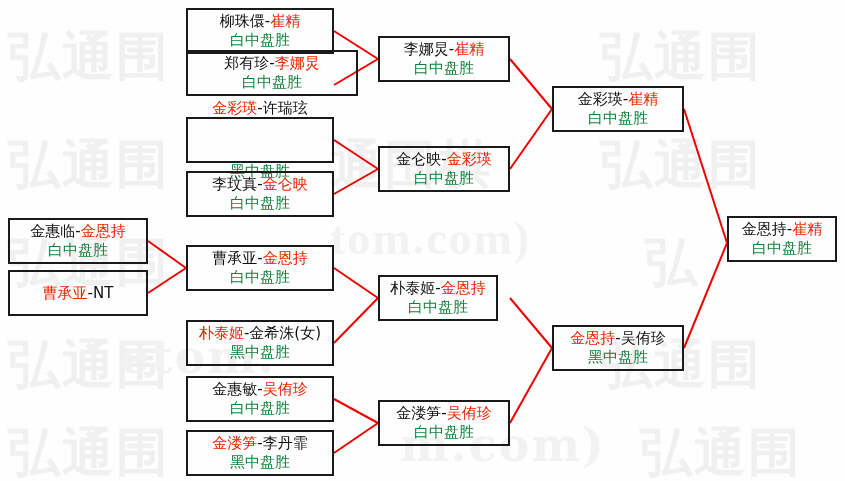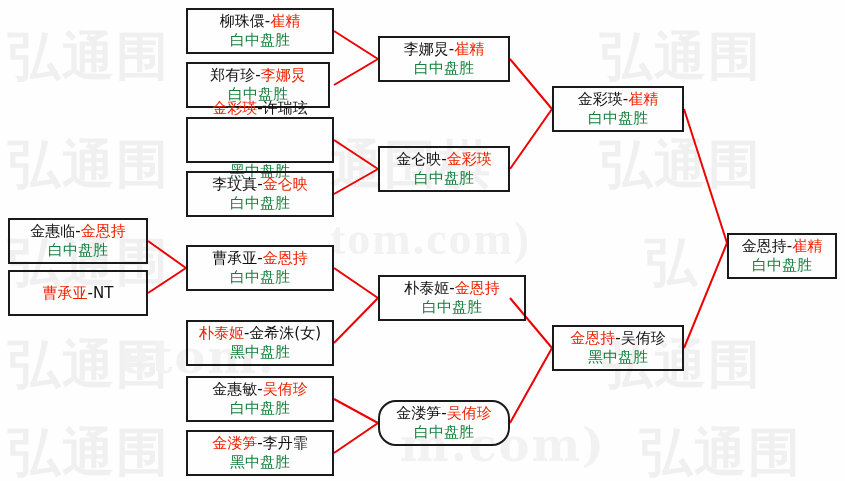--- a/index.html
+++ b/index.html
@@ -116,21 +116,21 @@
       <line x1="510" y1="298" x2="552" y2="348" stroke="#ee0000" stroke-width="2"></line>
       <line x1="510" y1="423" x2="552" y2="348" stroke="#ee0000" stroke-width="2"></line>
       <line x1="684" y1="348" x2="727" y2="243" stroke="#ee0000" stroke-width="2"></line>
     </svg>
 
   <div id="nodes-host">
       <div class="node" style="left: 186px; top: 8px; width: 148px; height: 46px; border-color: rgb(26, 26, 26);">
         <div class="match"><span class="p-blk">柳珠儇</span><span class="sep">-</span><span class="p-red">崔精</span></div>
         <div class="result">白中盘胜</div>
       </div>
-      <div class="node" style="left: 186px; top: 62px; width: 144px; height: 46px; border-color: rgb(26, 26, 26);">
+      <div class="node" style="left: 186px; top: 50px; width: 172px; height: 46px; border-color: rgb(26, 26, 26);">
         <div class="match"><span class="p-blk">郑有珍</span><span class="sep">-</span><span class="p-red">李娜炅</span></div>
         <div class="result">白中盘胜</div>
       </div>
       <div class="node" style="left: 186px; top: 117px; width: 148px; height: 46px; border-color: rgb(26, 26, 26); gap: 44px;">
         <div class="match"><span class="p-red">金彩瑛</span><span class="sep">-</span><span class="p-blk">许瑞玹</span></div>
         <div class="result">黑中盘胜</div>
       </div>
       <div class="node" style="left: 186px; top: 171px; width: 148px; height: 46px; border-color: rgb(26, 26, 26);">
         <div class="match"><span class="p-blk">李玟真</span><span class="sep">-</span><span class="p-red">金仑映</span></div>
         <div class="result">白中盘胜</div>
@@ -159,35 +159,35 @@
         <div class="result">黑中盘胜</div>
       </div>
       <div class="node" style="left: 378px; top: 36px; width: 132px; height: 46px; border-color: rgb(26, 26, 26);">
         <div class="match"><span class="p-blk">李娜炅</span><span class="sep">-</span><span class="p-red">崔精</span></div>
         <div class="result">白中盘胜</div>
       </div>
       <div class="node" style="left: 378px; top: 146px; width: 132px; height: 46px; border-color: rgb(26, 26, 26);">
         <div class="match"><span class="p-blk">金仑映</span><span class="sep">-</span><span class="p-red">金彩瑛</span></div>
         <div class="result">白中盘胜</div>
       </div>
-      <div class="node" style="left: 378px; top: 275px; width: 148px; height: 46px; border-color: rgb(26, 26, 26);">
+      <div class="node" style="left: 378px; top: 275px; width: 120px; height: 46px; border-color: rgb(26, 26, 26);">
         <div class="match"><span class="p-blk">朴泰姬</span><span class="sep">-</span><span class="p-red">金恩持</span></div>
         <div class="result">白中盘胜</div>
       </div>
-      <div class="node" style="left: 378px; top: 400px; width: 132px; height: 46px; border-color: rgb(26, 26, 26); border-radius: 18px;">
+      <div class="node" style="left: 378px; top: 400px; width: 132px; height: 46px; border-color: rgb(26, 26, 26);">
         <div class="match"><span class="p-blk">金溇笋</span><span class="sep">-</span><span class="p-red">吴侑珍</span></div>
         <div class="result">白中盘胜</div>
       </div>
       <div class="node" style="left: 552px; top: 86px; width: 132px; height: 46px; border-color: rgb(26, 26, 26);">
         <div class="match"><span class="p-blk">金彩瑛</span><span class="sep">-</span><span class="p-red">崔精</span></div>
         <div class="result">白中盘胜</div>
       </div>
       <div class="node" style="left: 552px; top: 325px; width: 132px; height: 46px; border-color: rgb(26, 26, 26);">
         <div class="match"><span class="p-red">金恩持</span><span class="sep">-</span><span class="p-blk">吴侑珍</span></div>
         <div class="result">黑中盘胜</div>
       </div>
-      <div class="node" style="left: 727px; top: 233px; width: 110px; height: 46px; border-color: rgb(26, 26, 26);">
+      <div class="node" style="left: 727px; top: 216px; width: 110px; height: 46px; border-color: rgb(26, 26, 26);">
         <div class="match"><span class="p-blk">金恩持</span><span class="sep">-</span><span class="p-red">崔精</span></div>
         <div class="result">白中盘胜</div>
       </div>
     </div>
 
 </div>
 
 </body></html>

